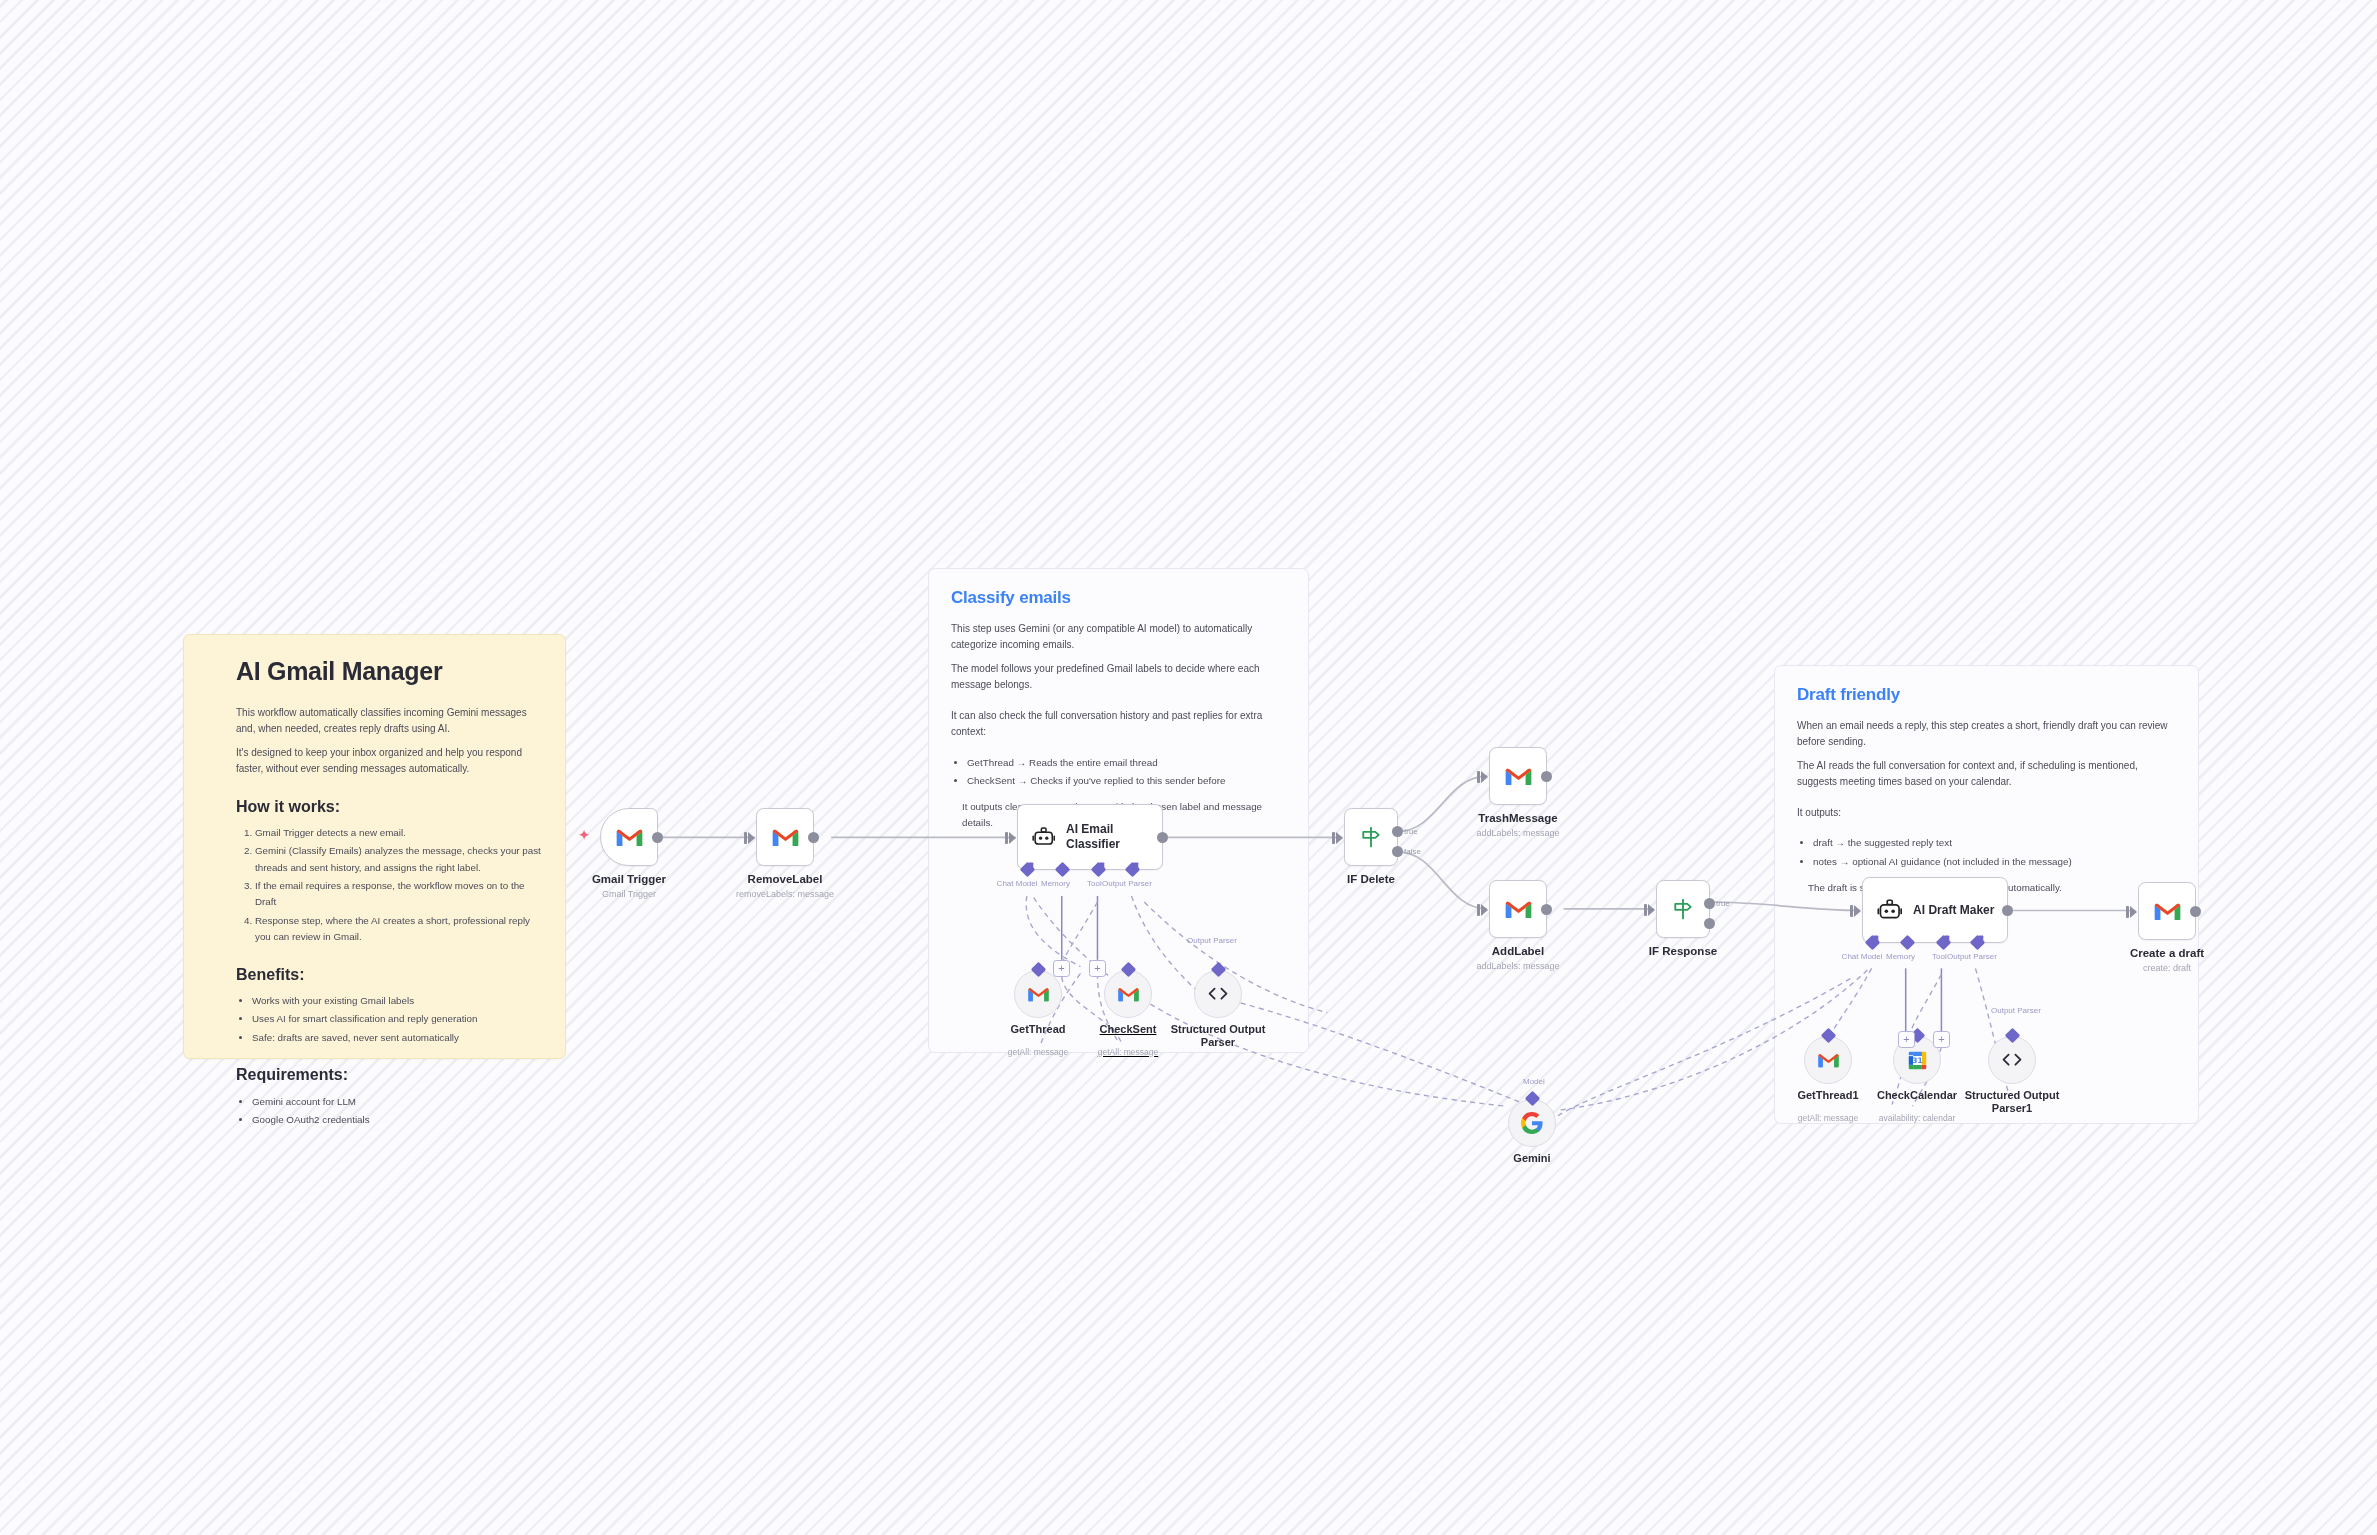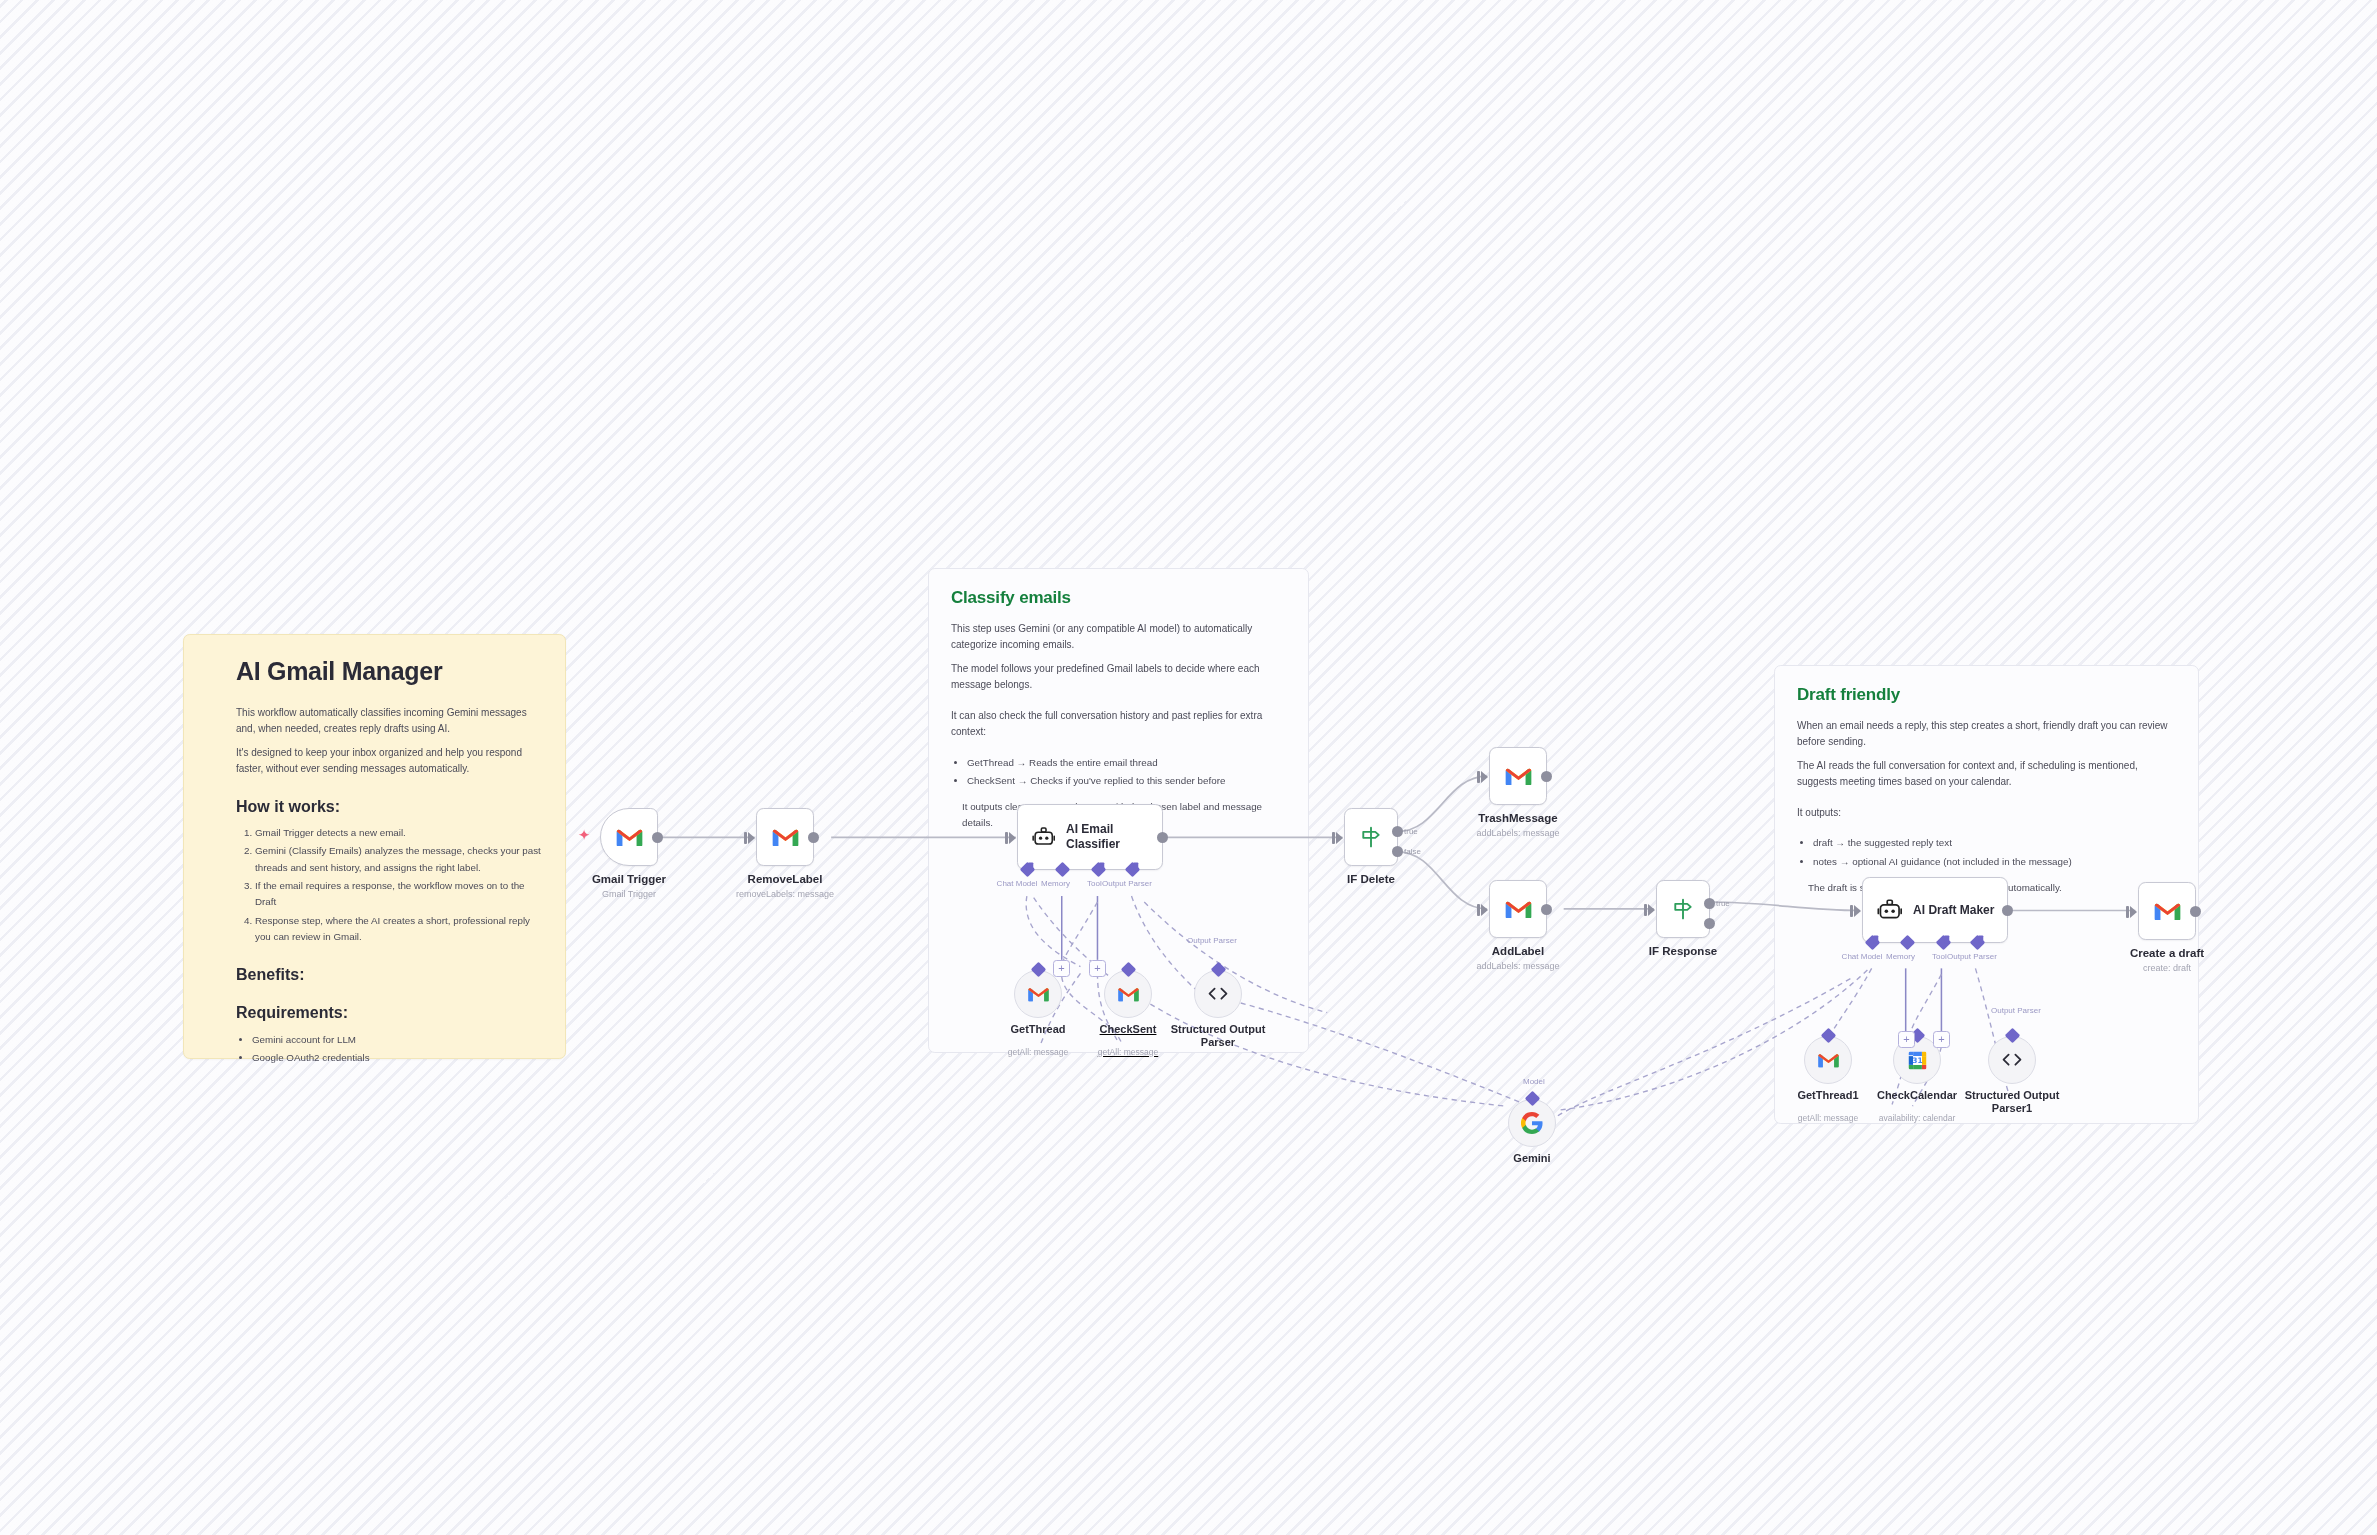--- a/index.html
+++ b/index.html
@@ -64,21 +64,21 @@
   .note-h2 {
     font-size: 16px;
     font-weight: 700;
     color: #2b2b37;
     margin-top: 20.4px;
     margin-bottom: 9.4px;
   }
   .note-h3 {
     font-size: 17px;
     font-weight: 700;
-    color: #15803d;
+    color: #3b82f6;
     letter-spacing: -0.2px;
     margin-bottom: 12.8px;
   }
   .note-p {
     font-size: 10px;
     line-height: 1.62;
     color: #4b4b58;
     margin-bottom: 7.7px;
   }
   .note-p.spaced { margin-bottom: 14.5px; }
@@ -347,20 +347,25 @@
 
       <div class="note-h2">How it works:</div>
       <ol class="note-list ol">
         <li>Gmail Trigger detects a new email.</li>
         <li>Gemini (Classify Emails) analyzes the message, checks your past threads and sent history, and assigns the right label.</li>
         <li>If the email requires a response, the workflow moves on to the Draft</li>
         <li>Response step, where the AI creates a short, professional reply you can review in Gmail.</li>
       </ol>
 
       <div class="note-h2">Benefits:</div>
+      <ul class="note-list">
+        <li>Works with your existing Gmail labels</li>
+        <li>Uses AI for smart classification and reply generation</li>
+        <li>Safe: drafts are saved, never sent automatically</li>
+      </ul>
 
       <div class="note-h2">Requirements:</div>
       <ul class="note-list">
         <li>Gemini account for LLM</li>
         <li>Google OAuth2 credentials</li>
       </ul>
     </div>
   </div>
 
   <div class="sticky sticky-plain" style="left:928px; top:568px; width:381px; height:485px;">

